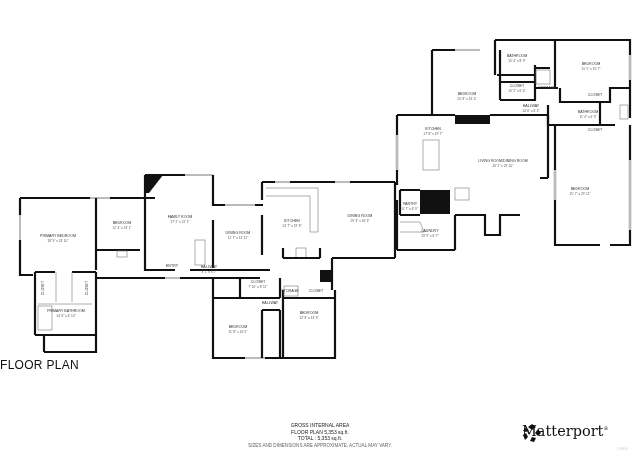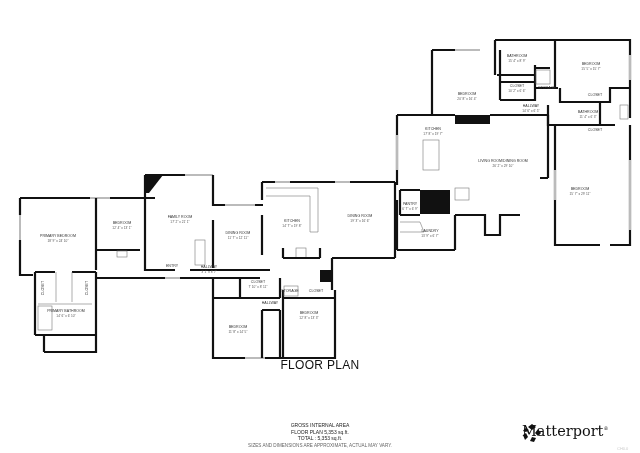--- a/index.html
+++ b/index.html
@@ -3,21 +3,21 @@
 <meta charset="utf-8">
 <style>
   html,body{margin:0;padding:0;background:#fff;}
   body{width:640px;height:453px;position:relative;overflow:hidden;font-family:"Liberation Sans",sans-serif;}
   svg{position:absolute;left:0;top:0;}
   .room-label{font-size:3.6px;fill:#333;text-anchor:middle;font-family:"Liberation Sans",sans-serif;}
   .room-dim{font-size:3.2px;fill:#555;text-anchor:middle;font-family:"Liberation Sans",sans-serif;}
   .wall{stroke:#111;stroke-width:2.2;fill:none;}
   .thin{stroke:#777;stroke-width:0.6;fill:none;}
   .win{stroke:#bbb;stroke-width:2;fill:none;}
-  .title{position:absolute;left:0;width:640px;text-align:center;top:358px;font-size:12px;color:#111;letter-spacing:0.3px;}
+  .title{position:absolute;left:0;width:640px;top:358px;font-size:12px;color:#111;letter-spacing:0.3px;}
   .area{position:absolute;left:0;width:640px;text-align:center;font-size:5px;color:#222;line-height:6.5px;}
   .disc{position:absolute;left:0;width:640px;text-align:center;top:443px;font-size:4.6px;color:#666;}
   .brand{position:absolute;left:522px;top:423px;display:flex;align-items:center;gap:4px;}
   .brand-name{font-family:"DejaVu Serif",serif;font-size:14.5px;color:#111;}
   .brand-tm{font-size:5px;vertical-align:super;}
   .cc{position:absolute;left:617px;top:446px;font-size:4px;color:#ccc;}
 </style>
 </head>
 <body>
 

